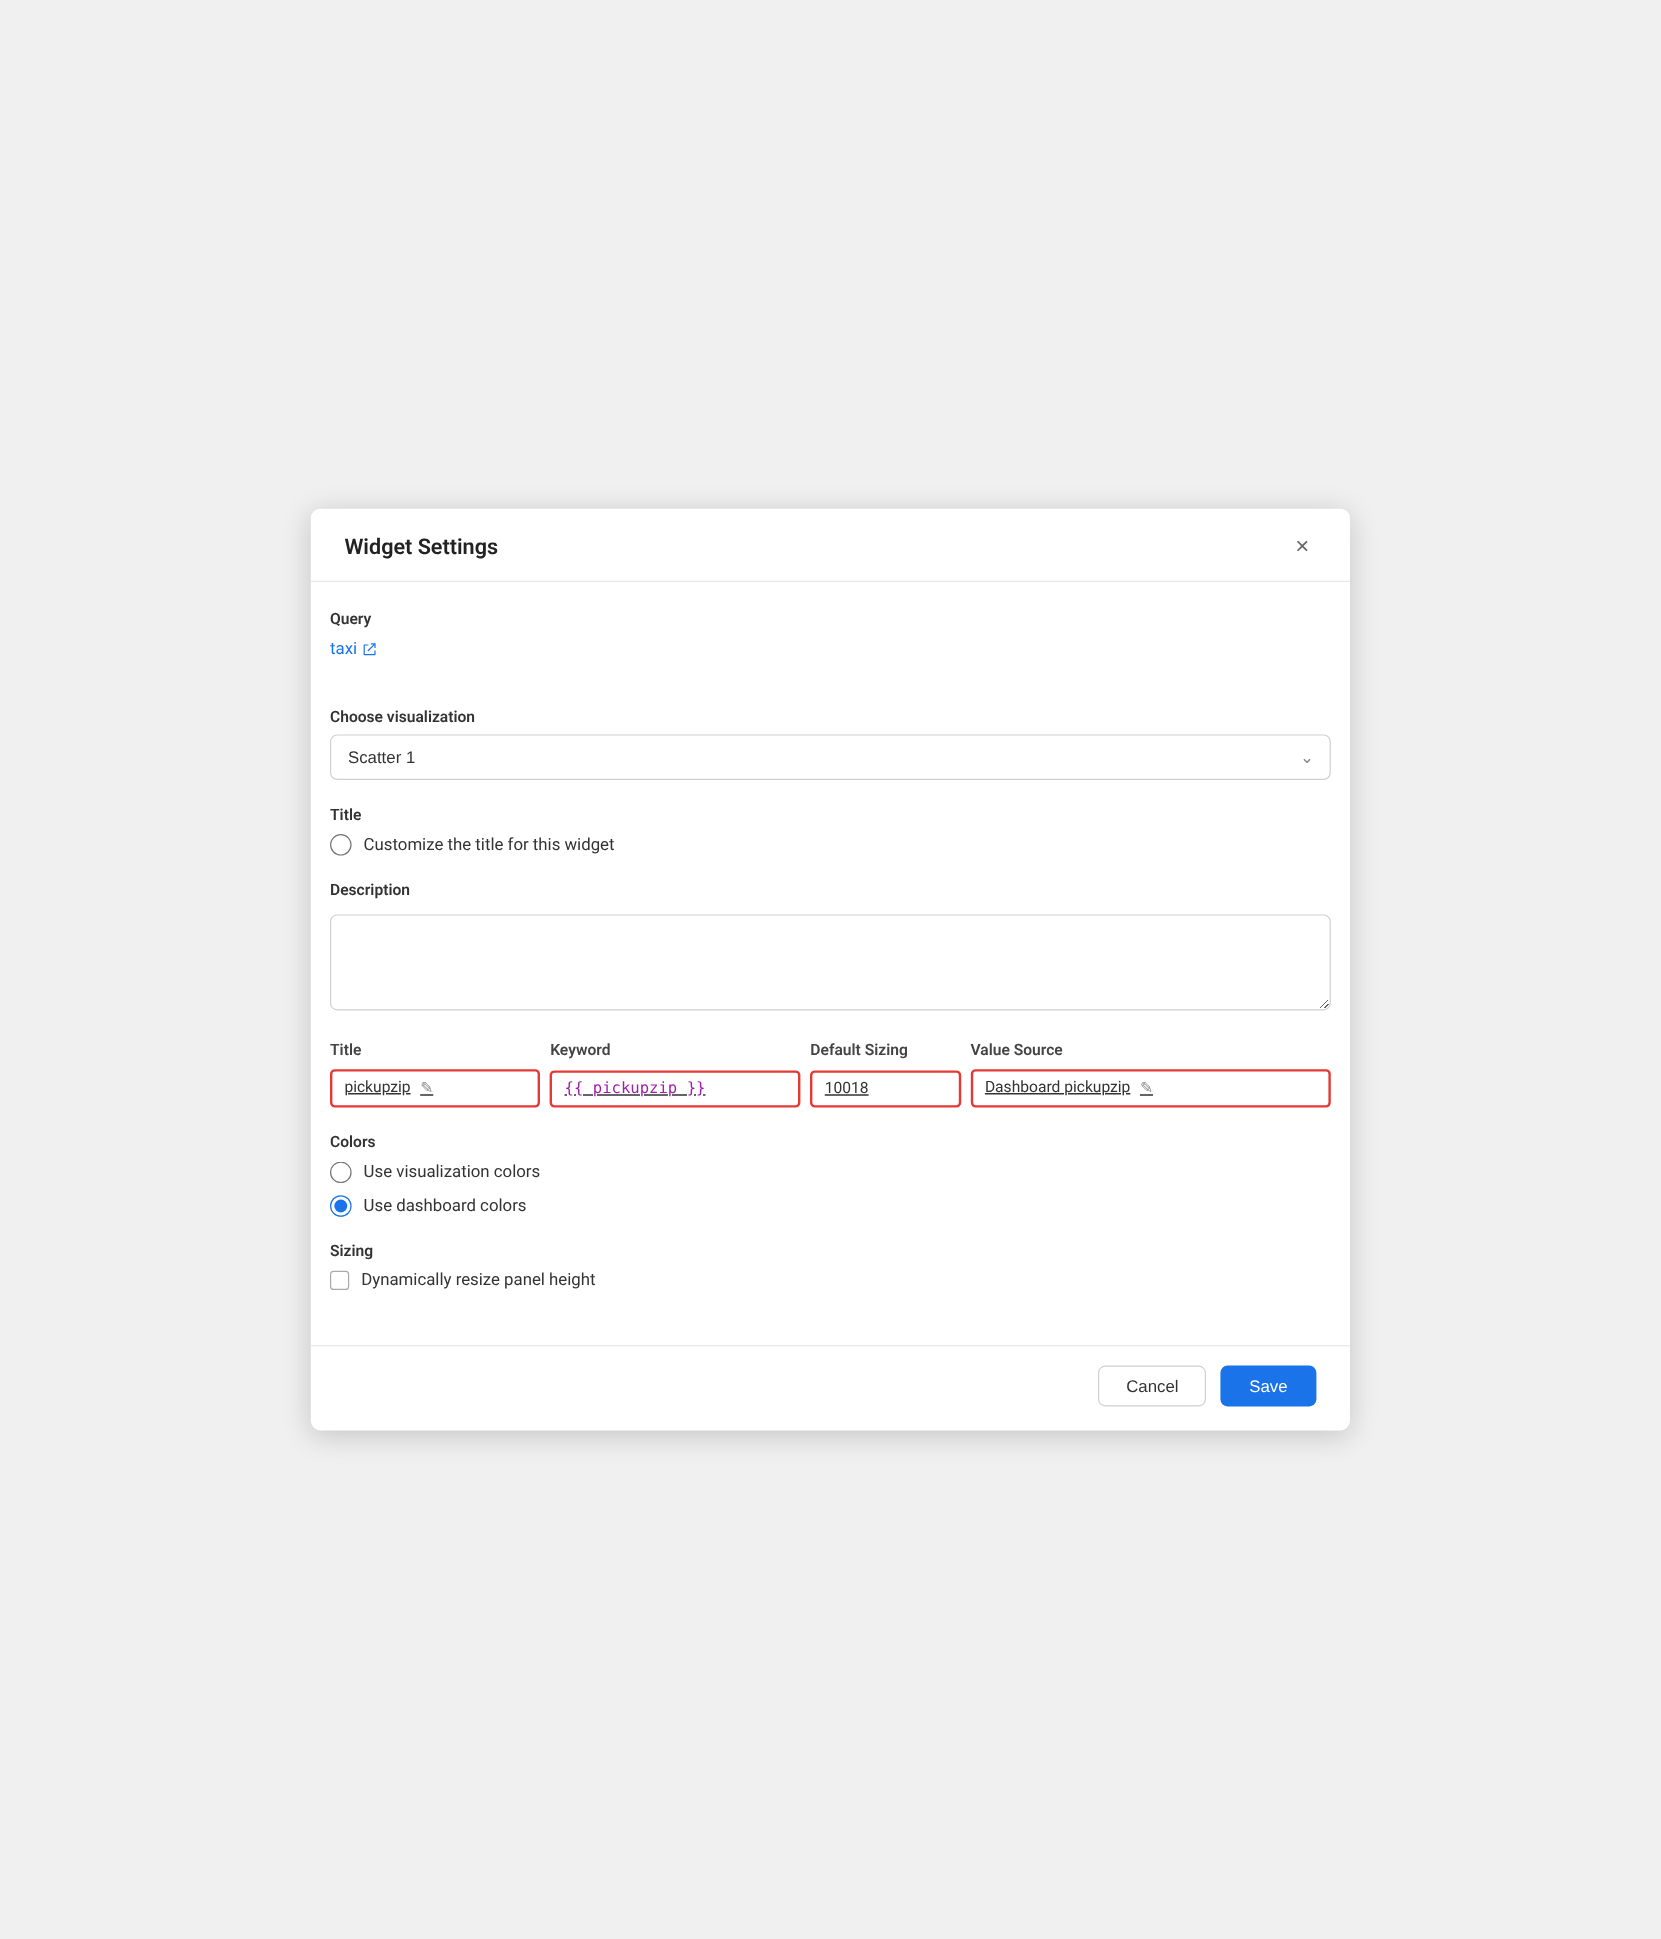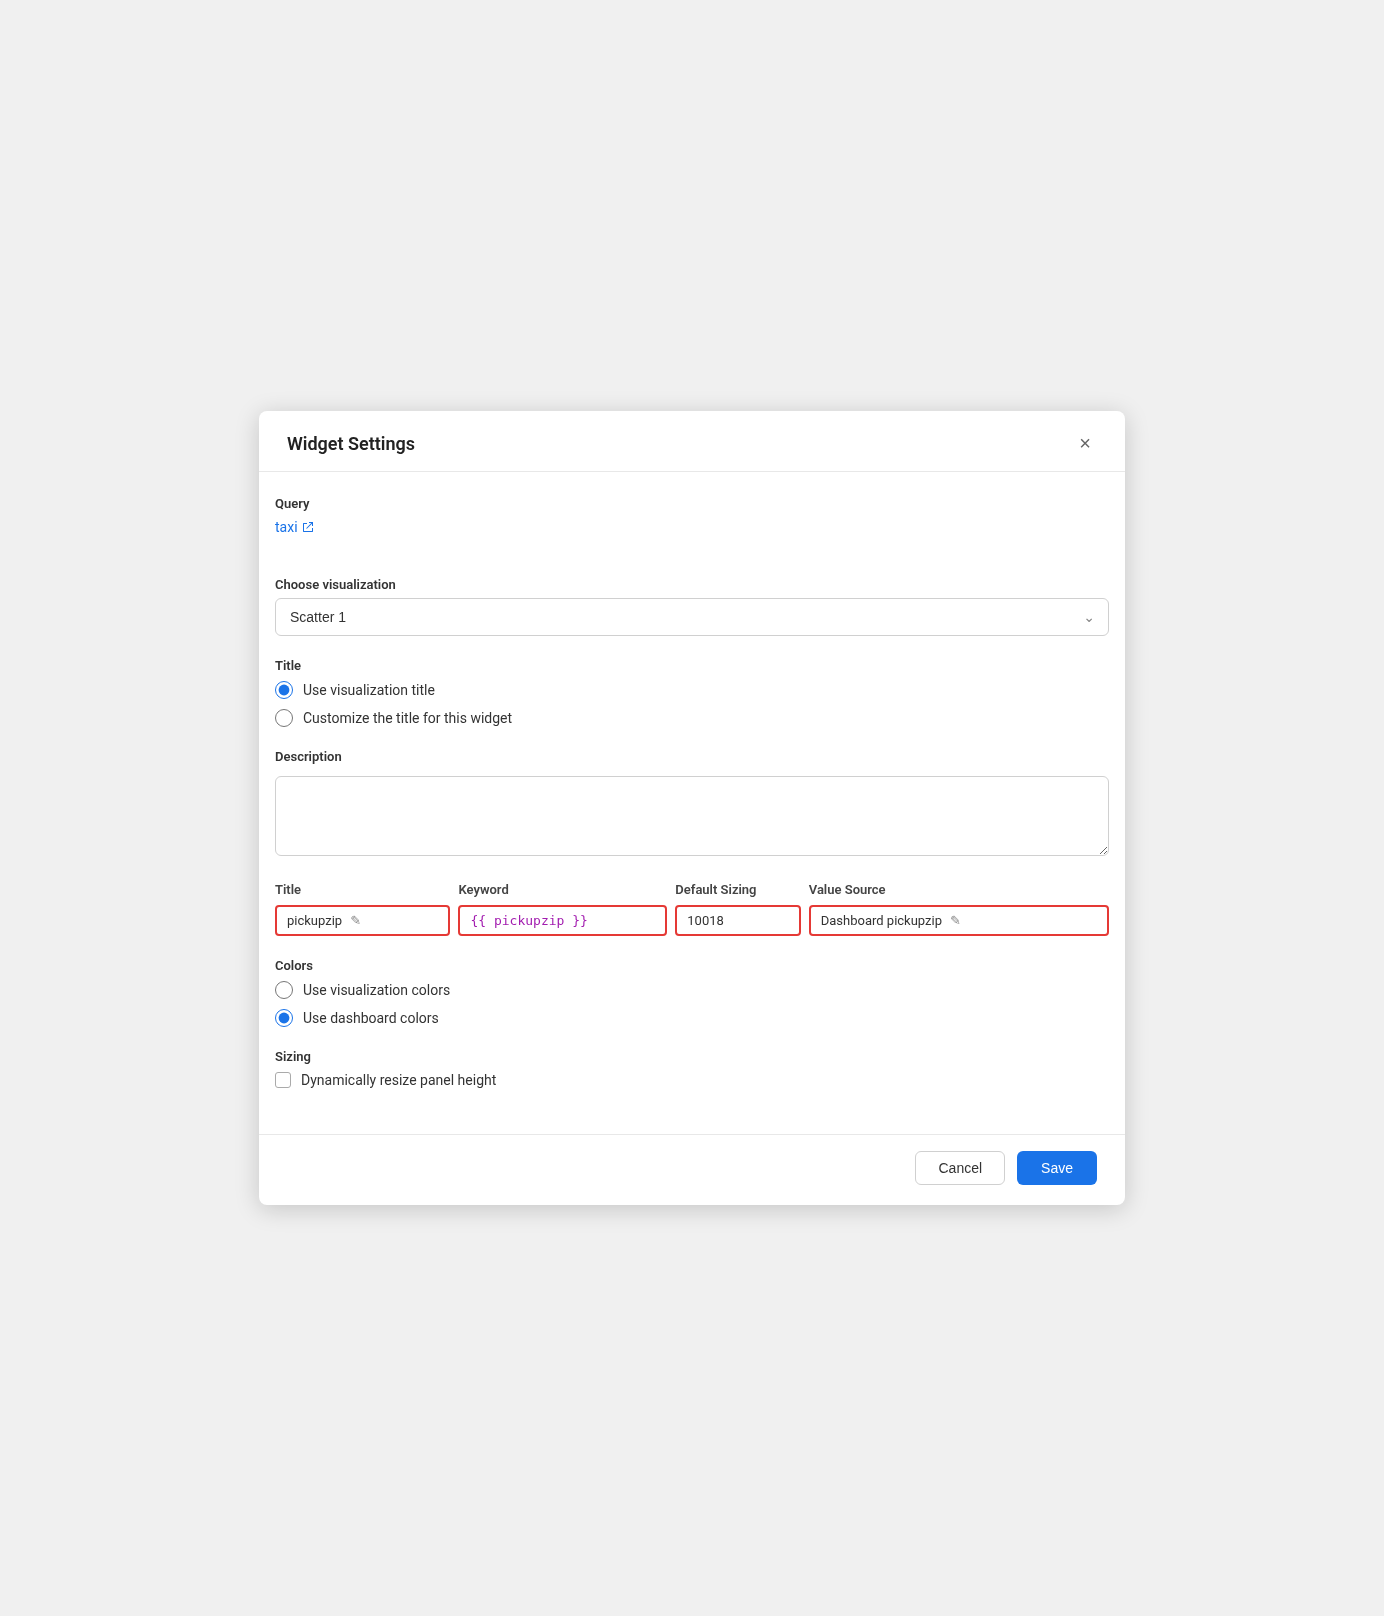--- a/index.html
+++ b/index.html
@@ -158,20 +158,21 @@
     .params-table td:last-child { padding-right: 0; }
     .param-cell-inner {
       border: 2px solid #e53935;
       border-radius: 4px;
       padding: 6px 10px;
       display: flex;
       align-items: flex-start;
       gap: 8px;
       min-width: 60px;
       background: #fff;
+      text-decoration: underline;
     }
     .param-keyword {
       font-family: monospace;
       font-size: 13px;
       color: #a21caf;
     }
     .param-text {
       font-size: 13px;
       color: #333;
     }
@@ -261,24 +262,20 @@
       <div class="section-label">Choose visualization</div>
       <div class="select-wrapper">
         <select class="select-field"><option selected="">Scatter 1</option><option>Bar 1</option><option>Line 1</option><option>Table 1</option></select>
         <span class="select-arrow">⌄</span>
       </div>
     </div>
 
     <div class="section-group">
       <div class="section-label">Title</div>
       <div class="radio-group">
-        <label class="radio-item">
-          <input type="radio" name="title_option" class="radio-input" checked="" style="">
-          <span class="radio-label">Use visualization title</span>
-        </label>
         <label class="radio-item">
           <input type="radio" name="title_option" class="radio-input" style="">
           <span class="radio-label">Customize the title for this widget</span>
         </label>
       </div>
     </div>
 
     <div class="section-group">
       <div class="section-label">Description</div>
       <textarea class="description-textarea" style=""></textarea>

